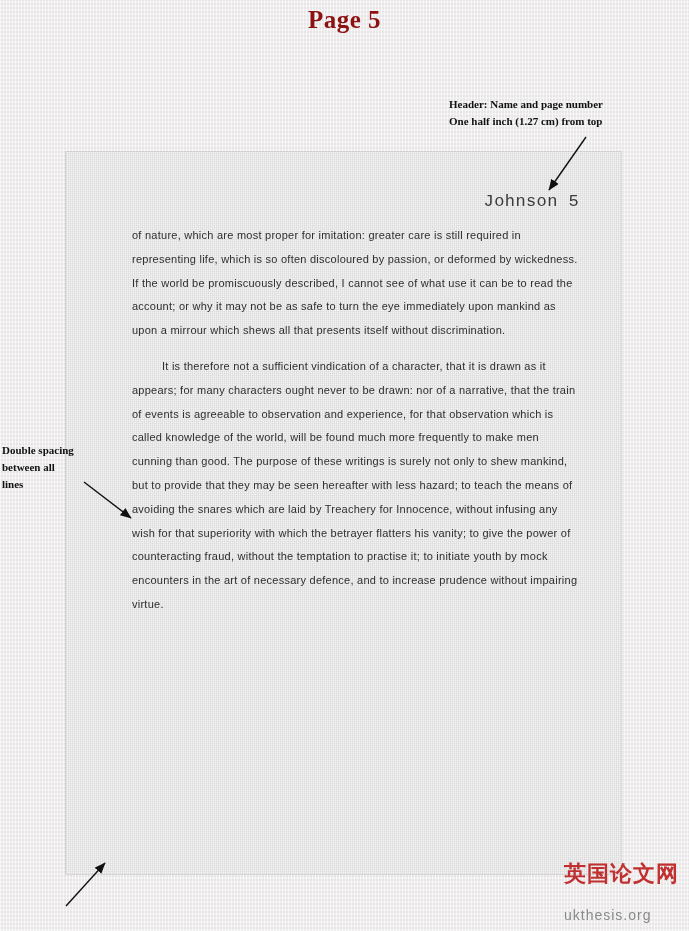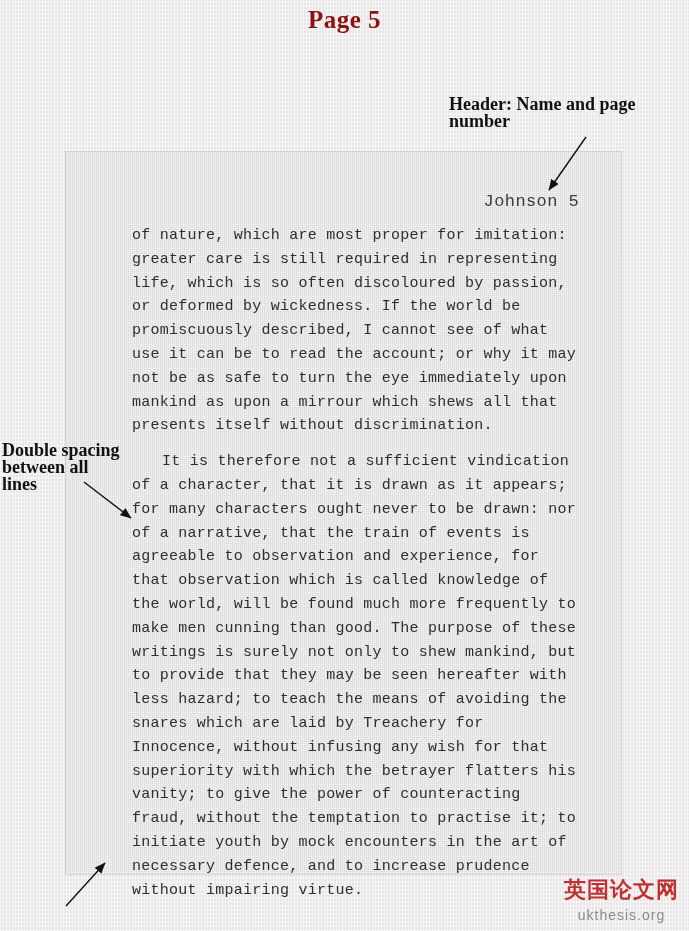--- a/index.html
+++ b/index.html
@@ -61,43 +61,43 @@
     font-family: "Liberation Mono", monospace;
     font-size: 17px;
     color: #3a3a3a;
     letter-spacing: 0.4px;
   }
   .doc-body {
     position: absolute;
     left: 66px;
     right: 42px;
     top: 72px;
-    font-family: Liberation Mono, monospace;
-    font-size: 15px;
+    font-family: Liberation Sans, sans-serif;
+    font-size: 11px;
     color: #2e2e2e;
     line-height: 23.8px;
     letter-spacing: 0.25px;
   }
   .doc-body p {
     margin: 0 0 0 0;
     text-align: left;
   }
   .doc-body p.indent {
     text-indent: 30px;
   }
   .doc-body p + p {
     margin-top: 12px;
   }
 
   
   .annot {
     position: absolute;
     font-family: "Liberation Serif", serif;
     font-weight: bold;
-    font-size: 18px;
+    font-size: 11px;
     color: #111;
     line-height: 17px;
   }
   .annot-header {
     top: 96px;
     left: 449px;
     width: 240px;
   }
   .annot-spacing {
     top: 442px;
@@ -116,35 +116,35 @@
     width: 689px;
     height: 931px;
     pointer-events: none;
   }
 
   
   .watermark {
     position: absolute;
     right: 10px;
     bottom: 8px;
-    text-align: center;
+    text-align: left;
   }
   .watermark .cn {
     color: #c03030;
     font-family: "Liberation Sans", sans-serif;
     font-weight: bold;
     font-size: 22px;
     letter-spacing: 1px;
   }
   .watermark .en {
     color: #8a8a8a;
     font-family: "Liberation Sans", sans-serif;
     font-size: 14px;
     letter-spacing: 1px;
-    margin-top: 2px;
+    margin-top: 18px;
   }
 </style>
 </head>
 <body>
 
 <div class="bg-texture"></div>
 
 <div class="page-title">Page 5</div>
 
 <div class="sheet">
@@ -152,20 +152,21 @@
     <div class="doc-header">Johnson 5</div>
     <div class="doc-body">
       <p>of nature, which are most proper for imitation: greater care is still required in representing life, which is so often discoloured by passion, or deformed by wickedness. If the world be promiscuously described, I cannot see of what use it can be to read the account; or why it may not be as safe to turn the eye immediately upon mankind as upon a mirrour which shews all that presents itself without discrimination.</p>
       <p class="indent">It is therefore not a sufficient vindication of a character, that it is drawn as it appears; for many characters ought never to be drawn: nor of a narrative, that the train of events is agreeable to observation and experience, for that observation which is called knowledge of the world, will be found much more frequently to make men cunning than good. The purpose of these writings is surely not only to shew mankind, but to provide that they may be seen hereafter with less hazard; to teach the means of avoiding the snares which are laid by Treachery for Innocence, without infusing any wish for that superiority with which the betrayer flatters his vanity; to give the power of counteracting fraud, without the temptation to practise it; to initiate youth by mock encounters in the art of necessary defence, and to increase prudence without impairing virtue.</p>
     </div>
   </div>
 </div>
 
 <div class="annot annot-header">
   <div>Header:  Name and page number</div>
+  <div>One half inch (1.27 cm) from top</div>
 </div>
 
 <div class="annot annot-spacing">
   <div>Double spacing</div>
   <div>between all</div>
   <div>lines</div>
 </div>
 
 <div class="annot annot-margin">
   <div>One inch (2.54 cm)</div>

